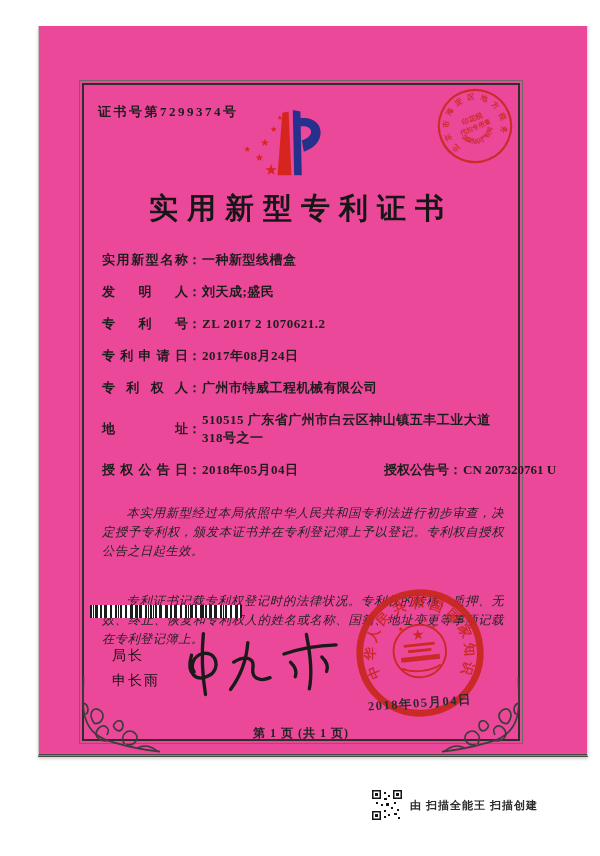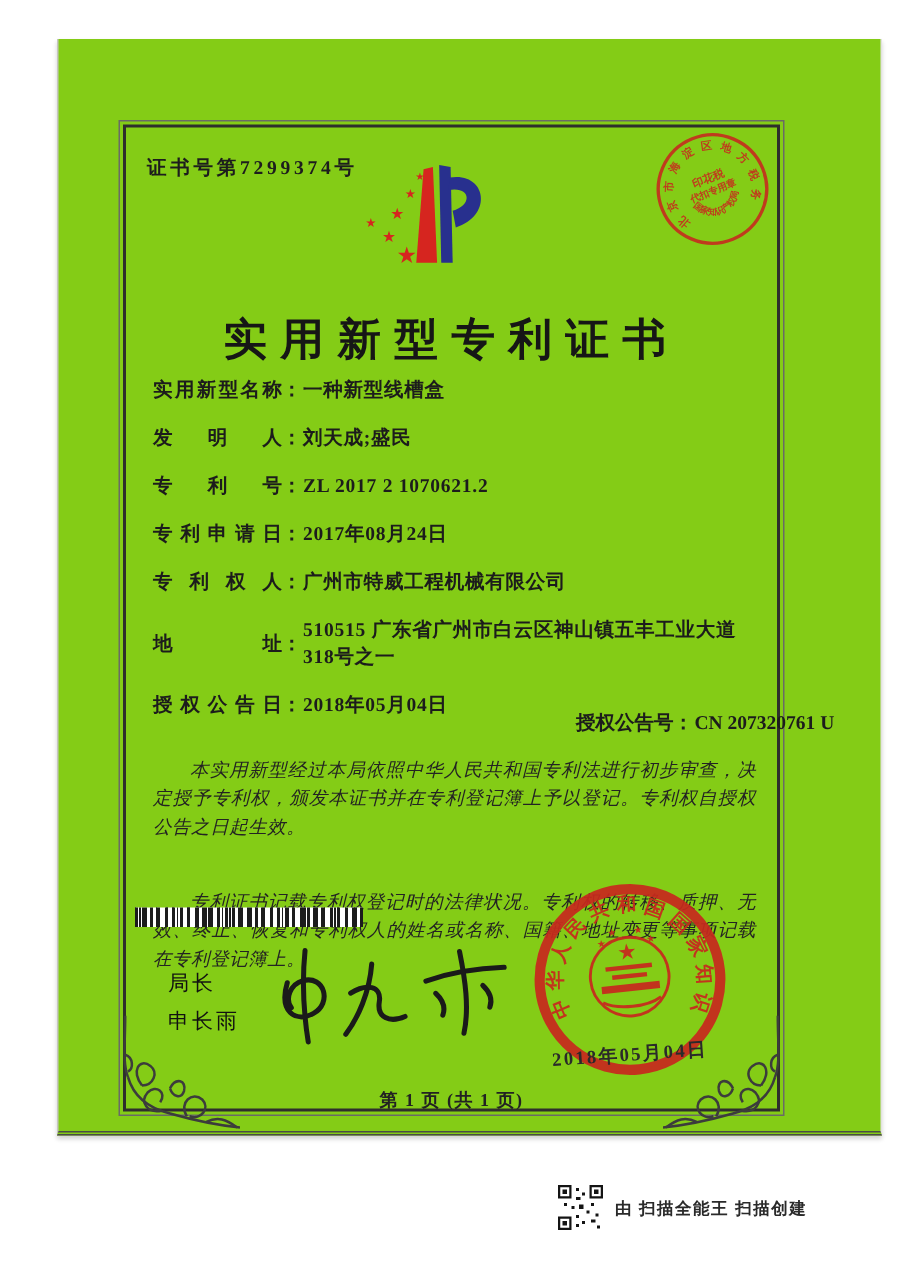--- a/index.html
+++ b/index.html
@@ -9,47 +9,47 @@
     --ink:#2b2b2b;
   }
   *{box-sizing:border-box;margin:0;padding:0;}
   html,body{width:600px;height:856px;}
   body{
     position:relative;background:#ffffff;overflow:hidden;
     font-family:"Liberation Serif","DejaVu Serif",serif;color:var(--ink);
   }
   .paper{
     position:absolute;left:38px;top:26px;width:550px;height:731px;
-    background:#84cc16;
+    background:#ec4899;
     border-left:1px solid #c6c6c0;border-top:1px solid #ececе7;
     border-right:1px solid #e3e3de;border-bottom:3px double #4a4a47;
     box-shadow:0 2px 3px rgba(0,0,0,.18);
   }
   .frame{
     position:absolute;left:40px;top:54px;width:444px;height:664px;
     border:1px solid #6a6a66;
   }
   .frame-inner{position:absolute;inset:2px;border:2px solid #2e2e2c;}
   .cert-no{
     position:absolute;left:18px;top:22px;font-size:13px;font-weight:600;
     letter-spacing:2.5px;color:#1d1d1d;white-space:nowrap;
   }
   .tax-seal{position:absolute;left:352px;top:2px;width:86px;height:86px;transform:rotate(-22deg);opacity:.88;}
   .logo{position:absolute;left:158px;top:24px;width:104px;height:78px;}
   .cert-title{
-    position:absolute;left:0;top:126px;width:100%;text-align:center;
+    position:absolute;left:0;top:108px;width:100%;text-align:center;
     font-size:29px;font-weight:bold;letter-spacing:9px;color:#161616;
     font-family:"DejaVu Serif","Liberation Serif",serif;white-space:nowrap;
   }
   .fields{position:absolute;left:22px;top:170px;width:400px;font-size:13px;font-weight:600;color:#1c1c1c;}
   .frow{margin-bottom:14px;display:flex;align-items:center;line-height:18px;position:relative;}
   .flabel{display:inline-block;width:86px;text-align:justify;text-align-last:justify;flex:0 0 86px;}
   .fcolon{flex:0 0 14px;}
   .fvalue{flex:1 1 auto;letter-spacing:.5px;}
-  .grant-extra{position:absolute;left:282px;top:0;display:flex;white-space:nowrap;margin-top:12px;}
+  .grant-extra{position:absolute;left:282px;top:0;display:flex;white-space:nowrap;}
   .grant-extra .fcolon{flex:0 0 14px;}
   .body-text{
     position:absolute;left:22px;top:392px;width:402px;
     font-size:12.3px;line-height:19px;color:#232323;font-style:italic;
     font-weight:500;letter-spacing:.4px;text-align:justify;
   }
   .para{text-indent:2em;margin-top:31px;}
   .barcode{
     position:absolute;left:10px;top:524px;width:152px;height:13px;background-color:#fff;
     background-image:

